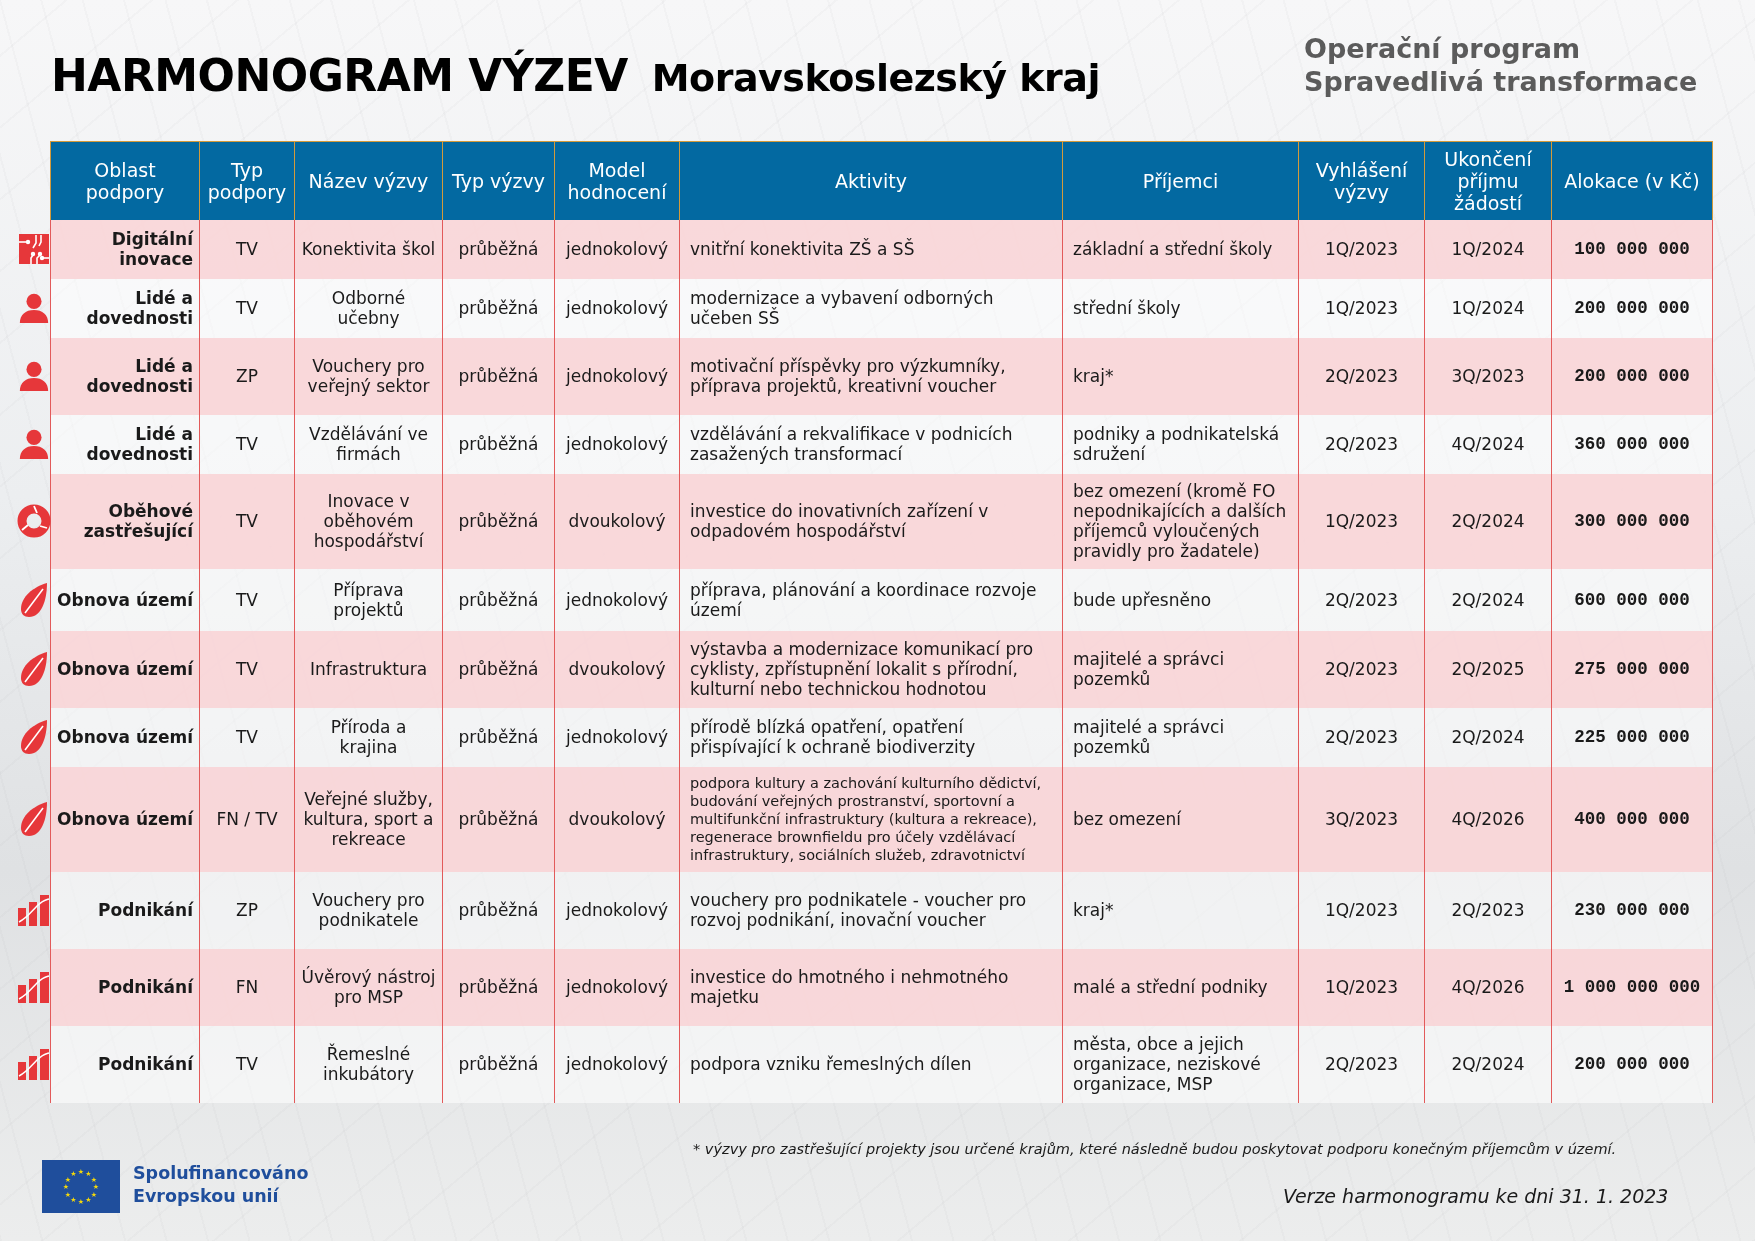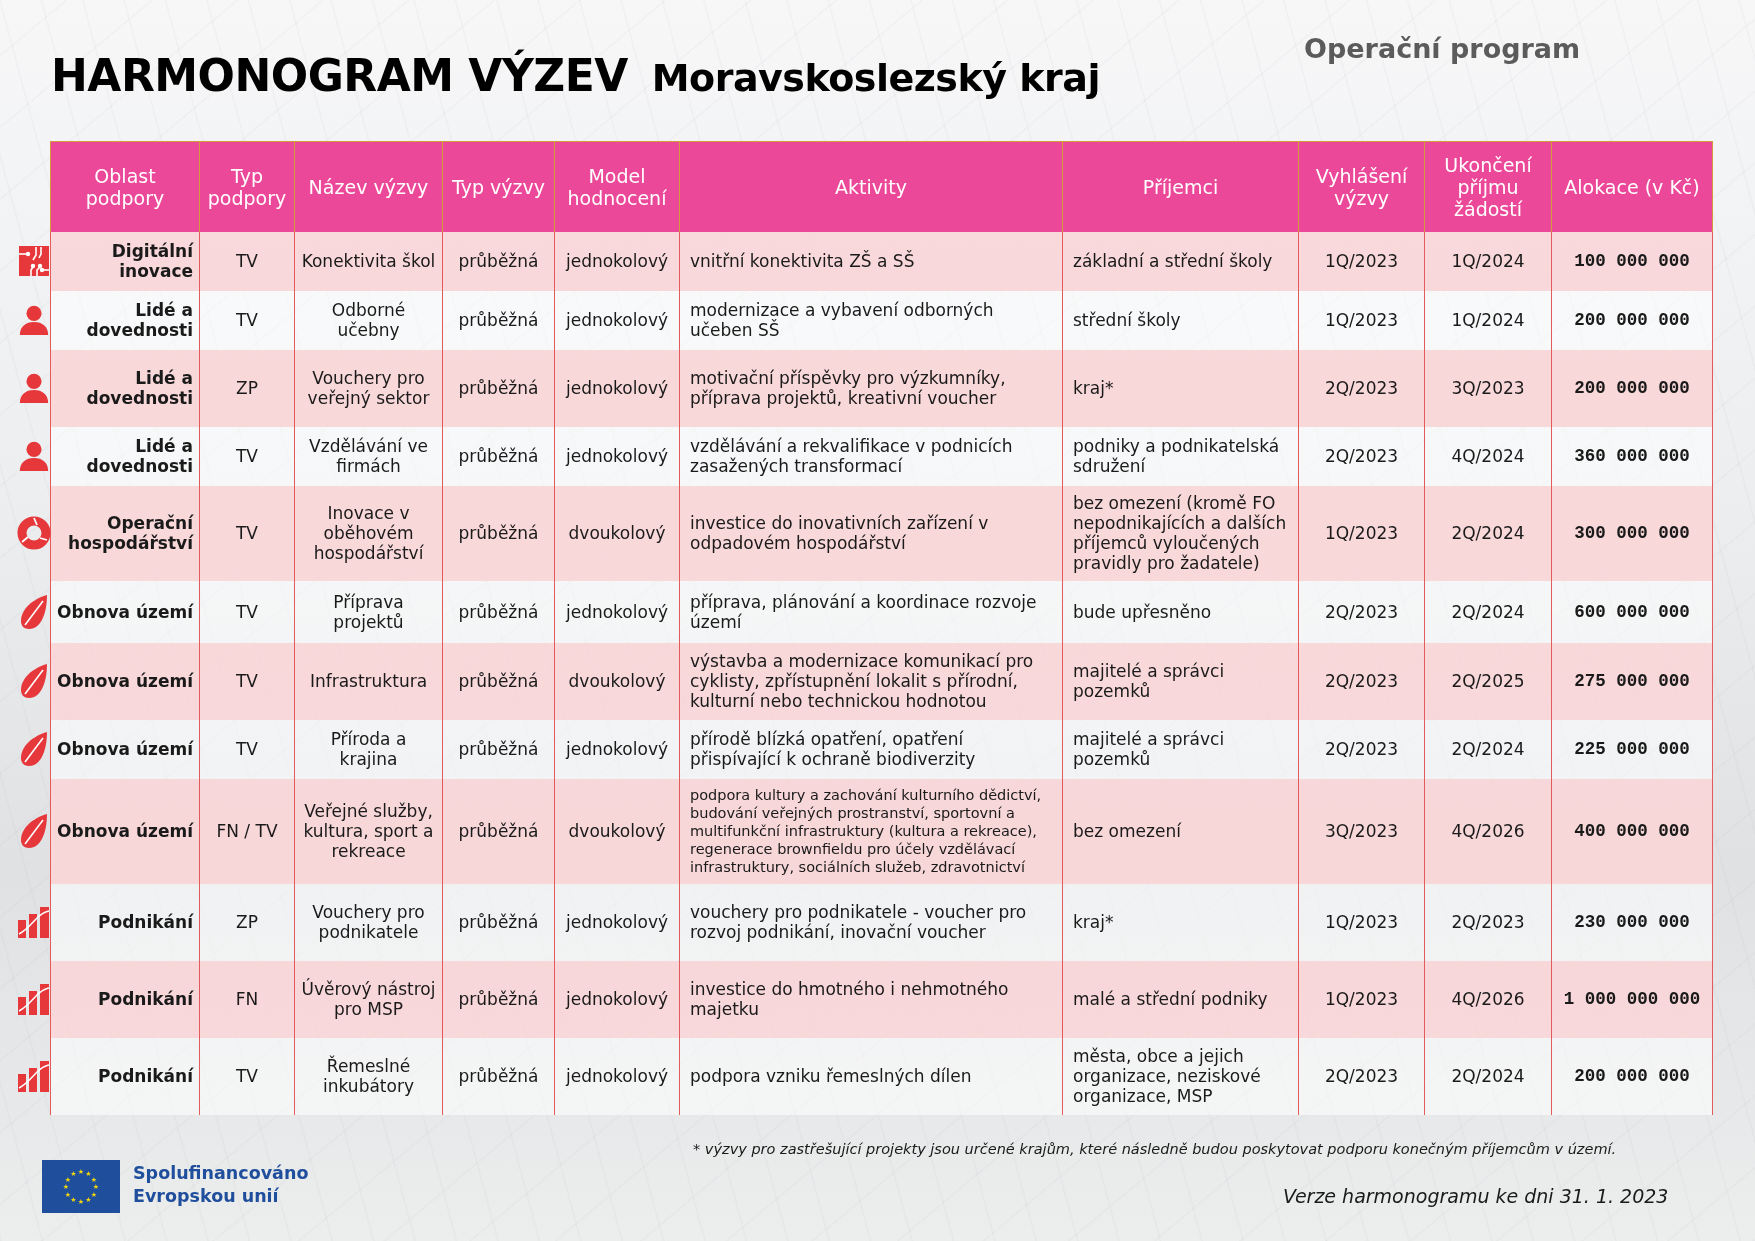--- a/index.html
+++ b/index.html
@@ -27,23 +27,23 @@
     position: absolute; left: 1304px; top: 32px;
     font-weight: bold; font-size: 27px; color: #5b5b5b; line-height: 33px;
     white-space: nowrap;
   }
   table.grid {
     position: absolute; left: 50px; top: 141px; width: 1662px;
     border-collapse: collapse; table-layout: fixed;
     font-size: 17px;
   }
   table.grid th {
-    background: #ec4899; color: #fff; font-weight: normal;
+    background: #0369a1; color: #fff; font-weight: normal;
     font-size: 19px; line-height: 22px;
-    height: 90px; text-align: center; vertical-align: middle;
+    height: 78px; text-align: center; vertical-align: middle;
     border-left: 1px solid #d49a3a; border-right: 1px solid #d49a3a;
     border-top: 1px solid #d49a3a; padding: 0 4px;
   }
   table.grid td {
     border-left: 1.5px solid #e25a5a; border-right: 1.5px solid #e25a5a;
     text-align: center; vertical-align: middle;
     line-height: 20px; padding: 2px 6px; color: #1a1a1a;
   }
   table.grid tr.pink td { background: rgba(250, 214, 216, 0.93); }
   table.grid tr.plain td { background: rgba(255,255,255,0.55); }
@@ -76,20 +76,21 @@
 </style>
 </head>
 <body>
 
 <div class="bg-deco"></div>
 
 <div class="title-main"><span>HARMONOGRAM VÝZEV</span><span class="sub">Moravskoslezský kraj</span></div>
 
 <div class="program">
   <div>Operační program</div>
+  <div>Spravedlivá transformace</div>
 </div>
 
 <table class="grid">
   <colgroup>
     <col style="width:149px">
       <col style="width:95px">
       <col style="width:148px">
       <col style="width:112px">
       <col style="width:125px">
     <col style="width:383px">
@@ -195,21 +196,21 @@
       <tr class="pink" style="height: 95px;">
         <td class="area"><span class="row-icon">
             <svg width="34" height="34" viewBox="0 0 34 34">
               <circle cx="17" cy="17" r="12" fill="none" stroke="#e6373a" stroke-width="9"></circle>
               <g stroke="#fff" stroke-width="1.8">
                 <path d="M17 2l3 7"></path>
                 <path d="M30 24l-7-2"></path>
                 <path d="M5 26l6-5"></path>
               </g>
             </svg>
-          </span><span>Operační hospodářství</span></td>
+          </span><span>Oběhové zastřešující</span></td>
         <td>TV</td>
         <td>Inovace v oběhovém hospodářství</td>
         <td>průběžná</td>
         <td>dvoukolový</td>
         <td class="left">investice do inovativních zařízení v odpadovém hospodářství</td>
         <td class="left">bez omezení (kromě FO nepodnikajících a dalších příjemců vyloučených pravidly pro žadatele)</td>
         <td>1Q/2023</td>
         <td>2Q/2024</td>
         <td class="alloc">300 000 000</td>
       </tr>

